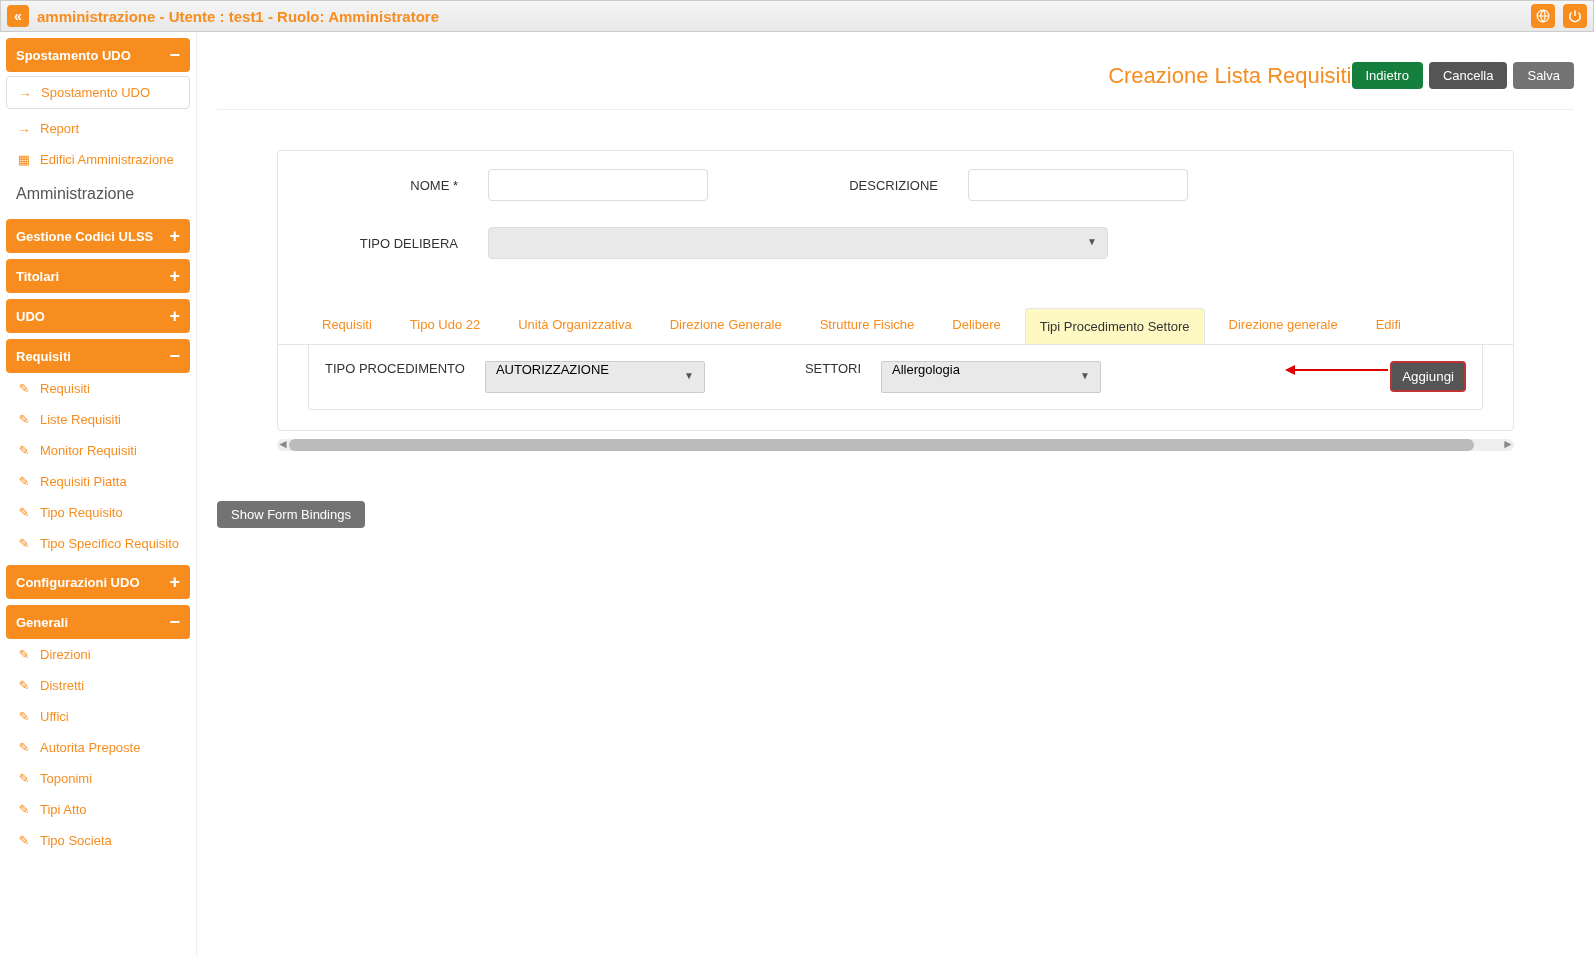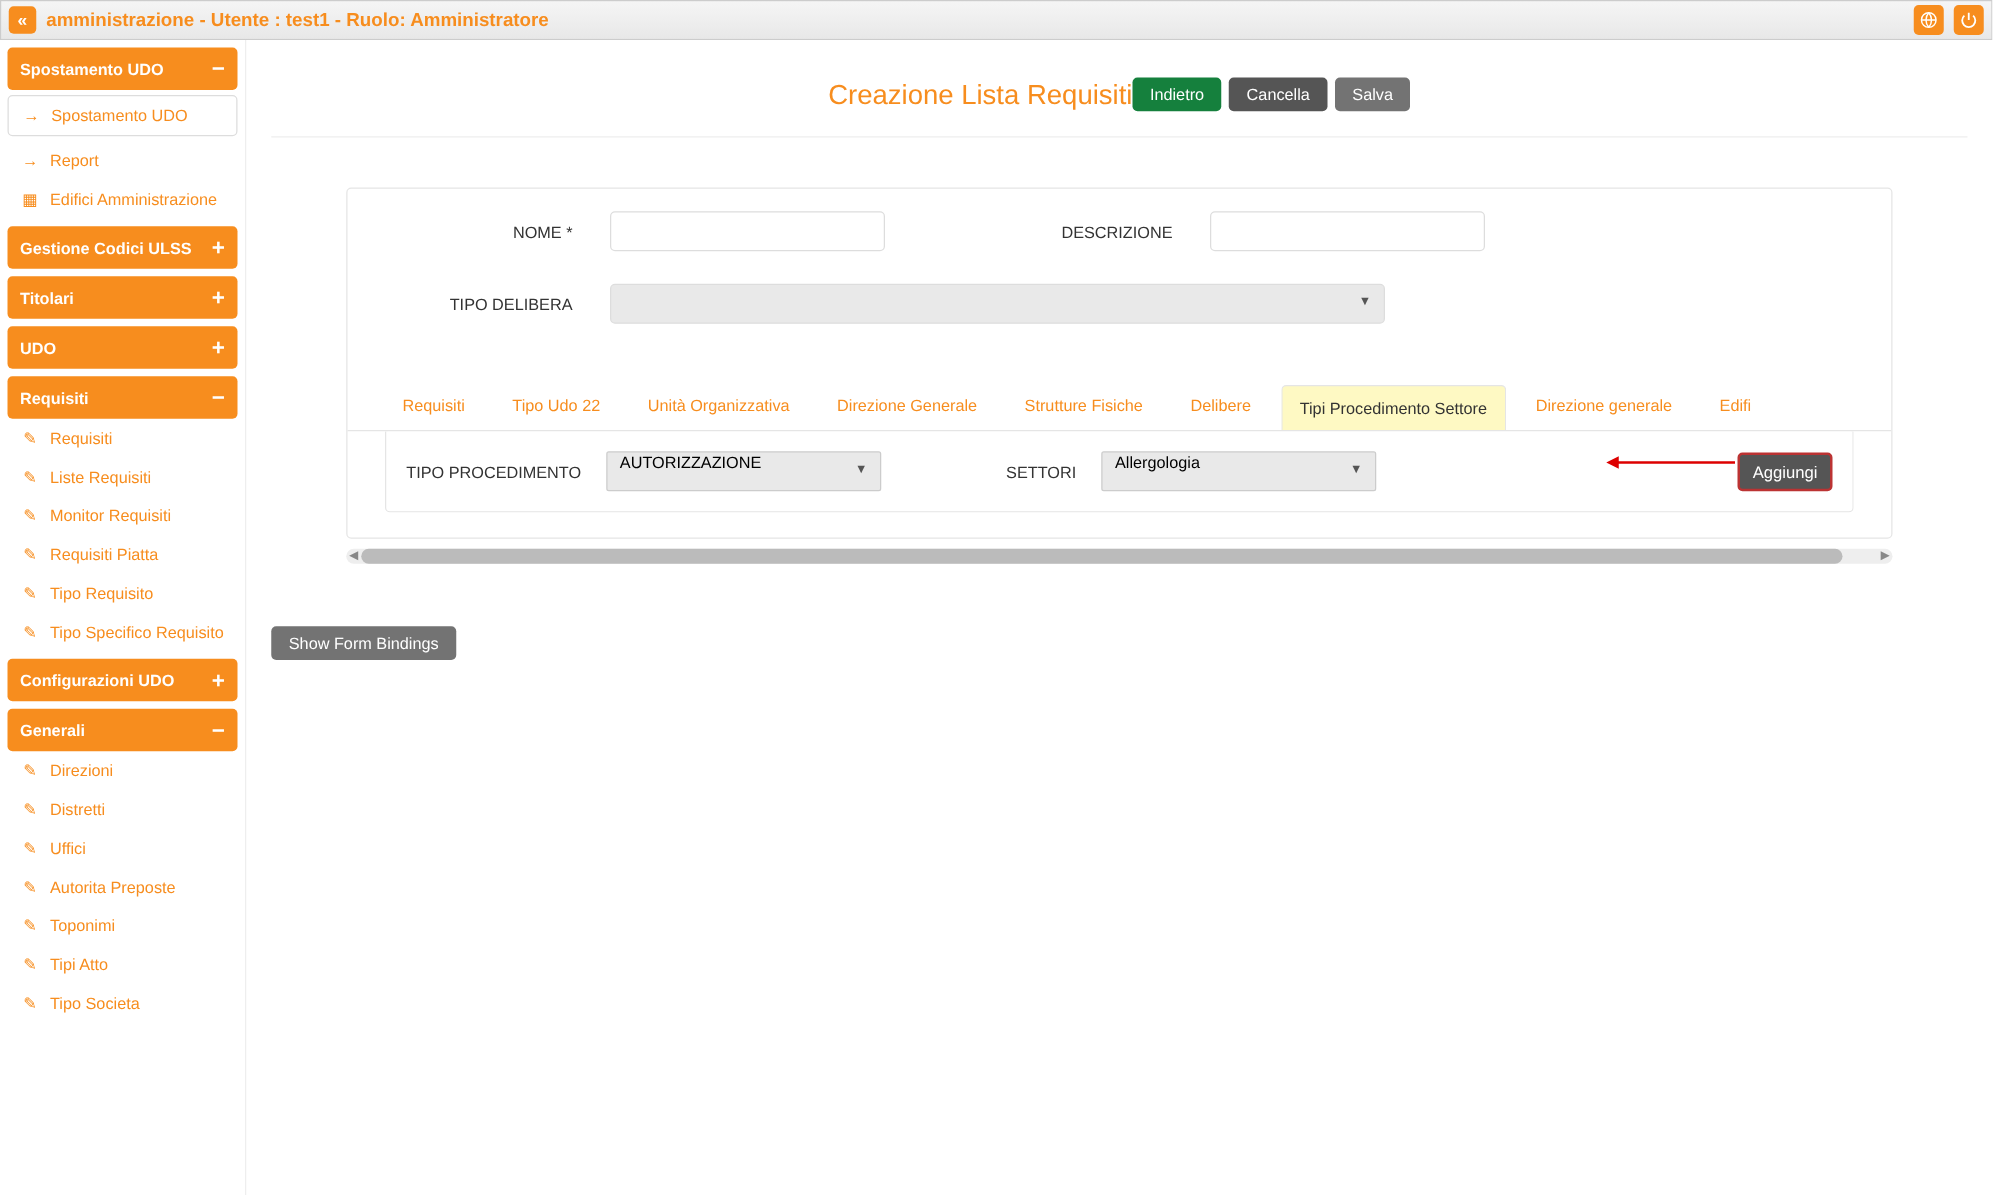--- a/index.html
+++ b/index.html
@@ -18,41 +18,41 @@
     
     .panel-header { background: #F78D1E; color: #fff; font-weight: bold; padding: 8px 10px; border-radius: 4px; display: flex; justify-content: space-between; align-items: center; margin-top: 6px; cursor: pointer; font-size: 13px; }
     .panel-header .toggle { font-size: 18px; font-weight: bold; line-height: 1; }
     
     .side-item { display: flex; align-items: center; gap: 8px; padding: 8px 10px; color: #F78D1E; cursor: pointer; border-radius: 4px; }
     .side-item .icon { width: 16px; text-align: center; color: #F78D1E; }
     .side-item.active { border: 1px solid #ddd; background: #fff; margin: 4px 0; }
     .side-heading { color: #555; font-size: 16px; padding: 10px; font-weight: normal; }
     
     .content { flex: 1; padding: 30px 20px; overflow: auto; }
-    .page-head { display: flex; align-items: center; justify-content: center; border-bottom: 1px solid #eee; padding-bottom: 20px; margin-bottom: 40px; }
+    .page-head { display: flex; align-items: center; justify-content: flex-end; border-bottom: 1px solid #eee; padding-bottom: 20px; margin-bottom: 40px; }
     .page-title { color: #F78D1E; font-size: 22px; font-weight: normal; }
     .btn { padding: 6px 14px; border-radius: 4px; border: none; cursor: pointer; color: #fff; font-size: 13px; }
     .btn-dark { background: #15803d; }
     .btn-gray { background: #555; }
     .btn-orange { background: #737373; }
     
     .form-card { background: #fff; border: 1px solid #e5e5e5; border-radius: 4px; margin: 0 60px; padding-bottom: 20px; }
     .lang-tab { display: inline-block; padding: 8px 24px; border: 1px solid #e5e5e5; border-bottom: none; background: #fff; border-radius: 4px 4px 0 0; position: relative; top: 1px; color: #444; }
     
     .form-row { display: flex; align-items: center; gap: 30px; padding: 8px 30px; margin-top: 10px; }
     .form-label { color: #333; text-align: right; width: 150px; font-size: 13px; }
     .form-input { height: 32px; border: 1px solid #ddd; border-radius: 4px; padding: 0 8px; width: 220px; }
     .form-select { height: 32px; border: 1px solid #ddd; border-radius: 4px; background: #e9e9e9; padding: 0 8px; width: 620px; position: relative; }
     .form-select::after { content: '▼'; position: absolute; right: 10px; top: 8px; font-size: 10px; color: #555; }
     
     .inner-tabs { display: flex; gap: 10px; margin-top: 40px; padding: 0 30px; border-bottom: 1px solid #e5e5e5; font-size: 13px; overflow: hidden; }
     .inner-tab { padding: 10px 14px; color: #F78D1E; cursor: pointer; white-space: nowrap; }
     .inner-tab.active { color: #333; border: 1px solid #e5e5e5; border-bottom-color: #fff; border-radius: 4px 4px 0 0; position: relative; top: 1px; background: #fef9c3; }
     
-    .tab-panel { border: 1px solid #e5e5e5; border-top: none; margin: 0 30px; padding: 16px; border-radius: 0 0 4px 4px; display: flex; align-items: center; gap: 20px; }
+    .tab-panel { border: 1px solid #e5e5e5; border-top: none; margin: 0 30px; padding: 16px; border-radius: 0 0 4px 4px; display: flex; align-items: flex-start; gap: 20px; }
     .tab-panel label { color: #333; font-size: 13px; }
     .tab-panel .sel { height: 32px; border: 1px solid #ccc; background: #e9e9e9; padding: 0 30px 0 10px; width: 220px; position: relative; border-radius: 2px; }
     .tab-panel .sel::after { content: '▼'; position: absolute; right: 10px; top: 8px; font-size: 10px; color: #555; }
     .add-btn { background: #555; color: #fff; border: 2px solid #b33; border-radius: 4px; padding: 6px 10px; cursor: pointer; margin-left: auto; }
     
     .hscroll { margin: 8px 60px 0; height: 12px; background: #eee; border-radius: 6px; position: relative; }
     .hscroll .thumb { position: absolute; left: 12px; right: 40px; top: 0; bottom: 0; background: #bbb; border-radius: 6px; }
     .hscroll .arrow-l, .hscroll .arrow-r { position: absolute; top: -2px; font-size: 12px; color: #888; }
     .hscroll .arrow-l { left: 0; }
     .hscroll .arrow-r { right: 0; }
@@ -94,20 +94,21 @@
     </div>
     <div class="side-item">
       <span class="icon">→</span>
       <span>Report</span>
     </div>
     <div class="side-item">
       <span class="icon">▦</span>
       <span>Edifici Amministrazione</span>
     </div>
 
+    <div class="side-heading">Amministrazione</div>
 
     <div class="panel-header">
       <span>Gestione Codici ULSS</span>
       <span class="toggle">+</span>
     </div>
     <div class="panel-header">
       <span>Titolari</span>
       <span class="toggle">+</span>
     </div>
     <div class="panel-header">

